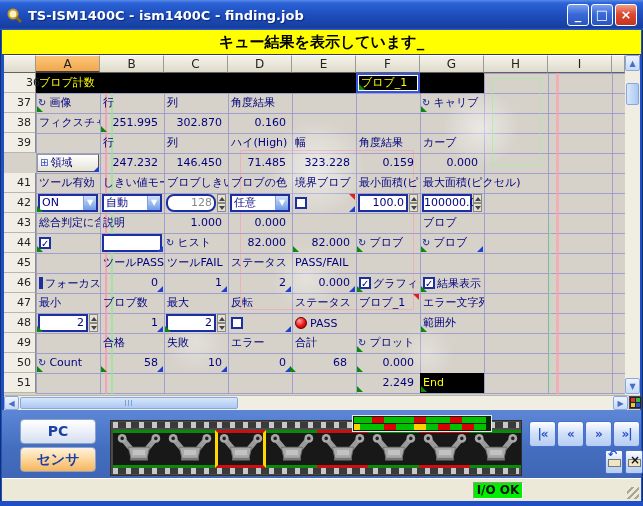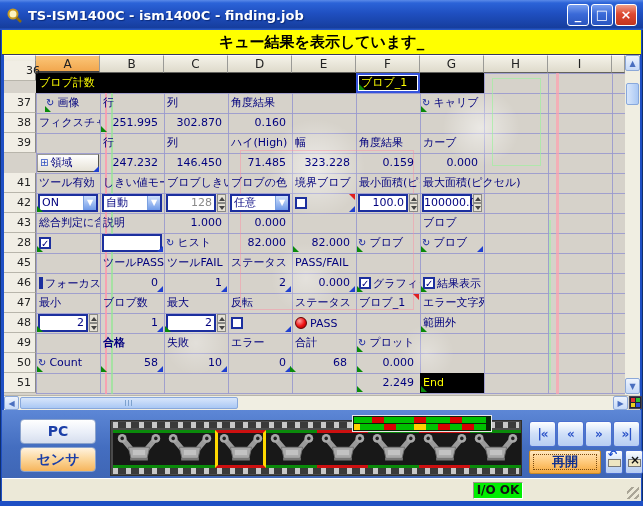--- a/index.html
+++ b/index.html
@@ -46,21 +46,21 @@
   .band{position:absolute;background:#000;}
   .cell{position:absolute;height:20px;font-size:11px;color:#00007e;line-height:19px;
     overflow:hidden;white-space:nowrap;}
   .cell.ovf{overflow:visible;}
   .cell .txt{padding-left:3px;}
   .cell .num{display:block;text-align:right;padding-right:6px;}
   .cell.blk{background:#000;color:#ffff00;}
   .cell.blk .txt{color:#ffff00;}
   .cell.selcell{border:2px solid #3553dc;box-shadow:inset 0 0 0 1px #fff;line-height:15px;}
   .fn-ico{font-size:10px;color:#1020a0;padding-left:2px;}
-  .dis{color:#8a8a8a;}
+  .dis{color:#8a8a8a;border-radius:8px;}
   
   .dd{display:flex;height:18px;margin:1px 2px;background:#fff;border:2px solid #1c2f9e;}
   .dd-text{flex:1;padding-left:2px;line-height:14px;}
   .dd-btn{width:13px;background:linear-gradient(180deg,#cfe0fb,#6f9ae8);border-left:1px solid #7aa0e0;
     color:#fff;font-size:8px;text-align:center;line-height:14px;}
   .spin{display:flex;height:18px;margin:1px 2px;align-items:stretch;}
   .spin-box{flex:1;background:#fff;border:2px solid #1c2f9e;text-align:right;
     padding-right:2px;line-height:14px;min-width:0;}
   .spin-ud{width:9px;margin-left:1px;display:flex;flex-direction:column;}
   .spin-ud div{flex:1;background:#e4e0d4;border:1px solid #8a8a86;position:relative;}
@@ -179,21 +179,21 @@
         <div style="position: absolute; left: 107px; top: 18px; width: 2px; height: 321px; background: rgba(150, 230, 150, 0.75);"></div>
         <div style="position: absolute; left: 552px; top: 18px; width: 3px; height: 321px; background: rgba(255, 160, 175, 0.7);"></div>
         <div style="position: absolute; left: 545px; top: 165px; width: 2px; height: 170px; background: rgba(160, 240, 160, 0.6);"></div>
         <div style="position: absolute; left: 488px; top: 23px; width: 49px; height: 88px; border: 1px solid rgba(160, 240, 160, 0.7);"></div>
         <div style="position: absolute; left: 236px; top: 95px; width: 174px; height: 160px; border: 1px solid rgba(255, 140, 160, 0.45);"></div>
       </div>
     <div class="cells" id="cells">
         <div class="band" style="left: 32px; top: 18px; width: 448px; height: 20px;"></div>
         <div class="cell blk" style="left: 32px; top: 18px; width: 64px;"><span class="txt">ブロブ計数</span></div>
         <div class="cell blk selcell" style="left: 352px; top: 18px; width: 64px;"><span class="txt">ブロブ_1</span><div class="mk mk-gl"></div></div>
-        <div class="cell" style="left: 40px; top: 38px; width: 64px;"><span class="fn-ico">↻</span><span class="txt">画像</span><div class="mk mk-gl"></div></div>
+        <div class="cell" style="left: 32px; top: 38px; width: 64px;"><span class="fn-ico">↻</span><span class="txt">画像</span><div class="mk mk-gl"></div></div>
         <div class="cell" style="left: 96px; top: 38px; width: 64px;"><span class="txt">行</span></div>
         <div class="cell" style="left: 160px; top: 38px; width: 64px;"><span class="txt">列</span></div>
         <div class="cell" style="left: 224px; top: 38px; width: 64px;"><span class="txt">角度結果</span></div>
         <div class="cell" style="left: 416px; top: 38px; width: 64px;"><span class="fn-ico">↻</span><span class="txt">キャリブ</span><div class="mk mk-gl"></div></div>
         <div class="cell" style="left: 32px; top: 58px; width: 64px;"><span class="txt">フィクスチャ</span></div>
         <div class="cell" style="left: 96px; top: 58px; width: 64px;">
           <span class="num">251.995</span>
           <div class="mk mk-gl"></div>
         </div>
         <div class="cell" style="left: 160px; top: 58px; width: 64px;">
@@ -400,21 +400,21 @@
           <div class="mk mk-br"></div>
         </div>
         <div class="cell" style="left: 288px; top: 258px; width: 64px;">
           <div class="ledwrap">
             <div class="led"></div>
             <span class="txt">PASS</span>
           </div>
         </div>
         <div class="cell" style="left: 352px; top: 258px; width: 64px; margin-top: 20px;"><span class="fn-ico">↻</span><span class="txt">プロット</span><div class="mk mk-gl"></div></div>
         <div class="cell" style="left: 416px; top: 258px; width: 64px;"><span class="txt">範囲外</span><div class="mk mk-gl"></div></div>
-        <div class="cell" style="left: 96px; top: 278px; width: 64px; font-weight: bold;"><span class="txt">合格</span></div>
+        <div class="cell" style="left: 96px; top: 278px; width: 64px;"><span class="txt">合格</span></div>
         <div class="cell" style="left: 160px; top: 278px; width: 64px;"><span class="txt">失敗</span></div>
         <div class="cell" style="left: 224px; top: 278px; width: 64px;"><span class="txt">エラー</span></div>
         <div class="cell" style="left: 288px; top: 278px; width: 64px;"><span class="txt">合計</span></div>
         <div class="cell" style="left: 32px; top: 298px; width: 64px;"><span class="fn-ico">↻</span><span class="txt">Count</span><div class="mk mk-gl"></div></div>
         <div class="cell" style="left: 96px; top: 298px; width: 64px;">
           <span class="num">58</span>
           <div class="mk mk-gl"></div>
           <div class="mk mk-br"></div>
         </div>
         <div class="cell" style="left: 160px; top: 298px; width: 64px;">
@@ -461,29 +461,29 @@
       <div class="colhead" style="left: 96px; width: 64px;">B</div>
       <div class="colhead" style="left: 160px; width: 64px;">C</div>
       <div class="colhead" style="left: 224px; width: 64px;">D</div>
       <div class="colhead" style="left: 288px; width: 64px;">E</div>
       <div class="colhead" style="left: 352px; width: 64px;">F</div>
       <div class="colhead" style="left: 416px; width: 64px;">G</div>
       <div class="colhead" style="left: 480px; width: 64px;">H</div>
       <div class="colhead" style="left: 544px; width: 64px;">I</div>
       <div class="colhead" style="left: 0px; width: 32px;"></div>
       <div class="colhead" style="left: 608px; width: 13px;"></div>
-      <div class="rowhead" style="top: 6px; padding-left: 22px;">36</div>
+      <div class="rowhead" style="top: 18px; padding-left: 22px;">36</div>
       <div class="rowhead" style="top: 38px;">37</div>
       <div class="rowhead" style="top: 58px;">38</div>
       <div class="rowhead" style="top: 78px;">39</div>
       <div class="rowhead" style="top: 98px; margin-top: 24px;">40</div>
       <div class="rowhead" style="top: 118px;">41</div>
       <div class="rowhead" style="top: 138px;">42</div>
       <div class="rowhead" style="top: 158px;">43</div>
-      <div class="rowhead" style="top: 178px;">28</div>
+      <div class="rowhead" style="top: 178px;">44</div>
       <div class="rowhead" style="top: 198px;">45</div>
       <div class="rowhead" style="top: 218px;">46</div>
       <div class="rowhead" style="top: 238px;">47</div>
       <div class="rowhead" style="top: 258px;">48</div>
       <div class="rowhead" style="top: 278px;">49</div>
       <div class="rowhead" style="top: 298px;">50</div>
       <div class="rowhead" style="top: 318px;">51</div>
     </div>
 
   <div class="bottompanel">
@@ -579,21 +579,20 @@
             <div style="background: rgb(0, 192, 0);"></div>
             <div style="background: rgb(0, 192, 0);"></div>
             <div style="background: rgb(216, 0, 0);"></div>
             <div style="background: rgb(216, 0, 0);"></div>
             <div style="background: rgb(0, 192, 0);"></div>
             <div style="background: rgb(0, 192, 0);"></div>
           </div>
         </div>
     </div>
     <span id="navbtns"></span>
-    <div class="resume">再開</div>
     <div class="toolb" style="left:603px">
       <span class="film"></span>
       <span class="arrow">↶</span>
     </div>
     <div class="toolb" style="left:623px">
       <span class="film"></span>
       <span class="xmark">×</span>
     </div>
   <div class="navb" style="left: 527px;">|«</div><div class="navb" style="left: 555px;">«</div><div class="navb" style="left: 583px;">»</div><div class="navb" style="left: 611px;">»|</div></div>
 

